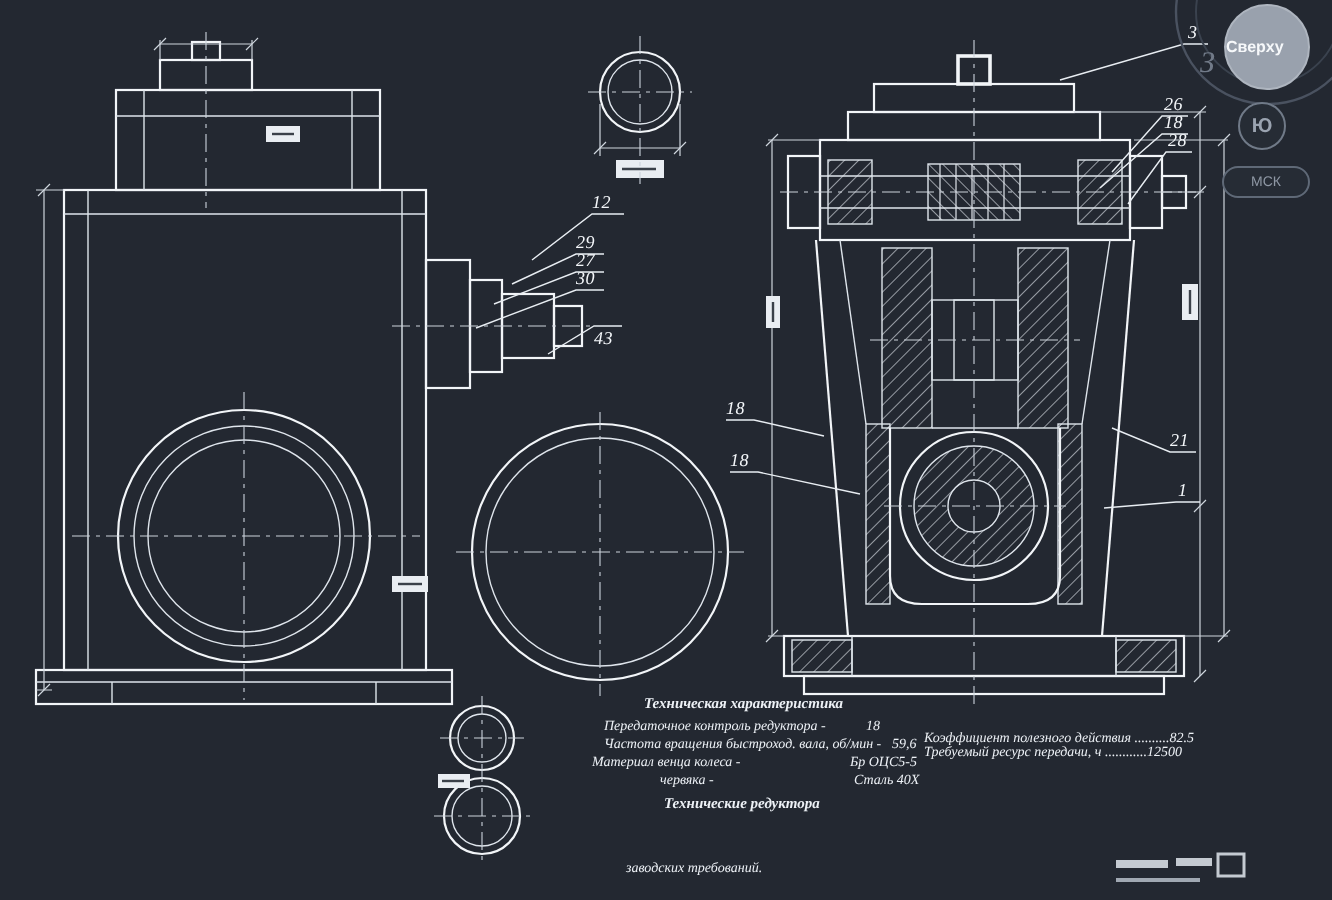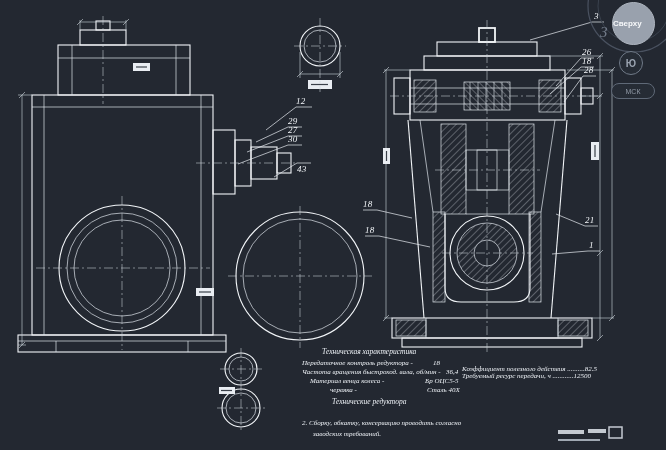--- a/index.html
+++ b/index.html
@@ -10,21 +10,21 @@
   }
   svg{position:absolute;left:0;top:0;}
   .co{
     position:absolute;color:#f4f7fa;font:italic 9px "Liberation Serif",serif;
     white-space:nowrap;letter-spacing:.3px;
   }
   .t{
     position:absolute;color:#edf1f6;font:italic 7px "Liberation Serif",serif;
     white-space:nowrap;
   }
-  .t-title{font-size:7.5px;}
+  .t-title{font-size:7.5px;font-weight:bold;}
   
   .nav-top{
     position:absolute;left:612px;top:2px;width:41px;height:41px;border-radius:50%;
     background:#99a1ad;border:1px solid #aeb5bf;
     display:flex;align-items:center;justify-content:flex-start;
     font:600 8px "Liberation Sans",sans-serif;color:#f6f8fa;cursor:pointer;
   }
   .nav-west{
     position:absolute;left:600px;top:24px;
     font:italic 15px "Liberation Serif",serif;color:#717a88;cursor:pointer;
@@ -262,30 +262,29 @@
 <span class="co" style="left:584px;top:65px">28</span>
 <span class="co" style="left:363px;top:199px">18</span>
 <span class="co" style="left:365px;top:225px">18</span>
 <span class="co" style="left:585px;top:215px">21</span>
 <span class="co" style="left:589px;top:240px">1</span>
 
 <span class="t t-title" style="left:322px;top:347px">Техническая характеристика</span>
 <span class="t" style="left:302px;top:359px">Передаточное контроль редуктора -</span>
 <span class="t" style="left:433px;top:359px">18</span>
 <span class="t" style="left:302px;top:368px">Частота вращения быстроход. вала, об/мин -</span>
-<span class="t" style="left:446px;top:368px">36,4</span>
-<span class="t" style="left:310px;top:377px">Материал венца колеса -</span>
+<span class="t" style="left:446px;top:368px">59,6</span>
+<span class="t" style="left:296px;top:377px">Материал венца колеса -</span>
 <span class="t" style="left:425px;top:377px">Бр ОЦС5-5</span>
 <span class="t" style="left:330px;top:386px">червяка -</span>
 <span class="t" style="left:427px;top:386px">Сталь 40Х</span>
 <span class="t" style="left:462px;top:365px">Коэффициент полезного действия ..........82.5</span>
 <span class="t" style="left:462px;top:372px">Требуемый ресурс передачи, ч ............12500</span>
 
 <span class="t t-title" style="left:332px;top:397px">Технические редуктора</span>
-<span class="t" style="left:302px;top:419px">2. Сборку, обкатку, консервацию проводить согласно</span>
 <span class="t" style="left:313px;top:430px">заводских требований.</span>
 
 <div class="nav-top">
   <span>Сверху</span>
 </div>
 <span class="nav-west">З</span>
 <div class="nav-south">
   <span>Ю</span>
 </div>
 <div class="nav-csys">

